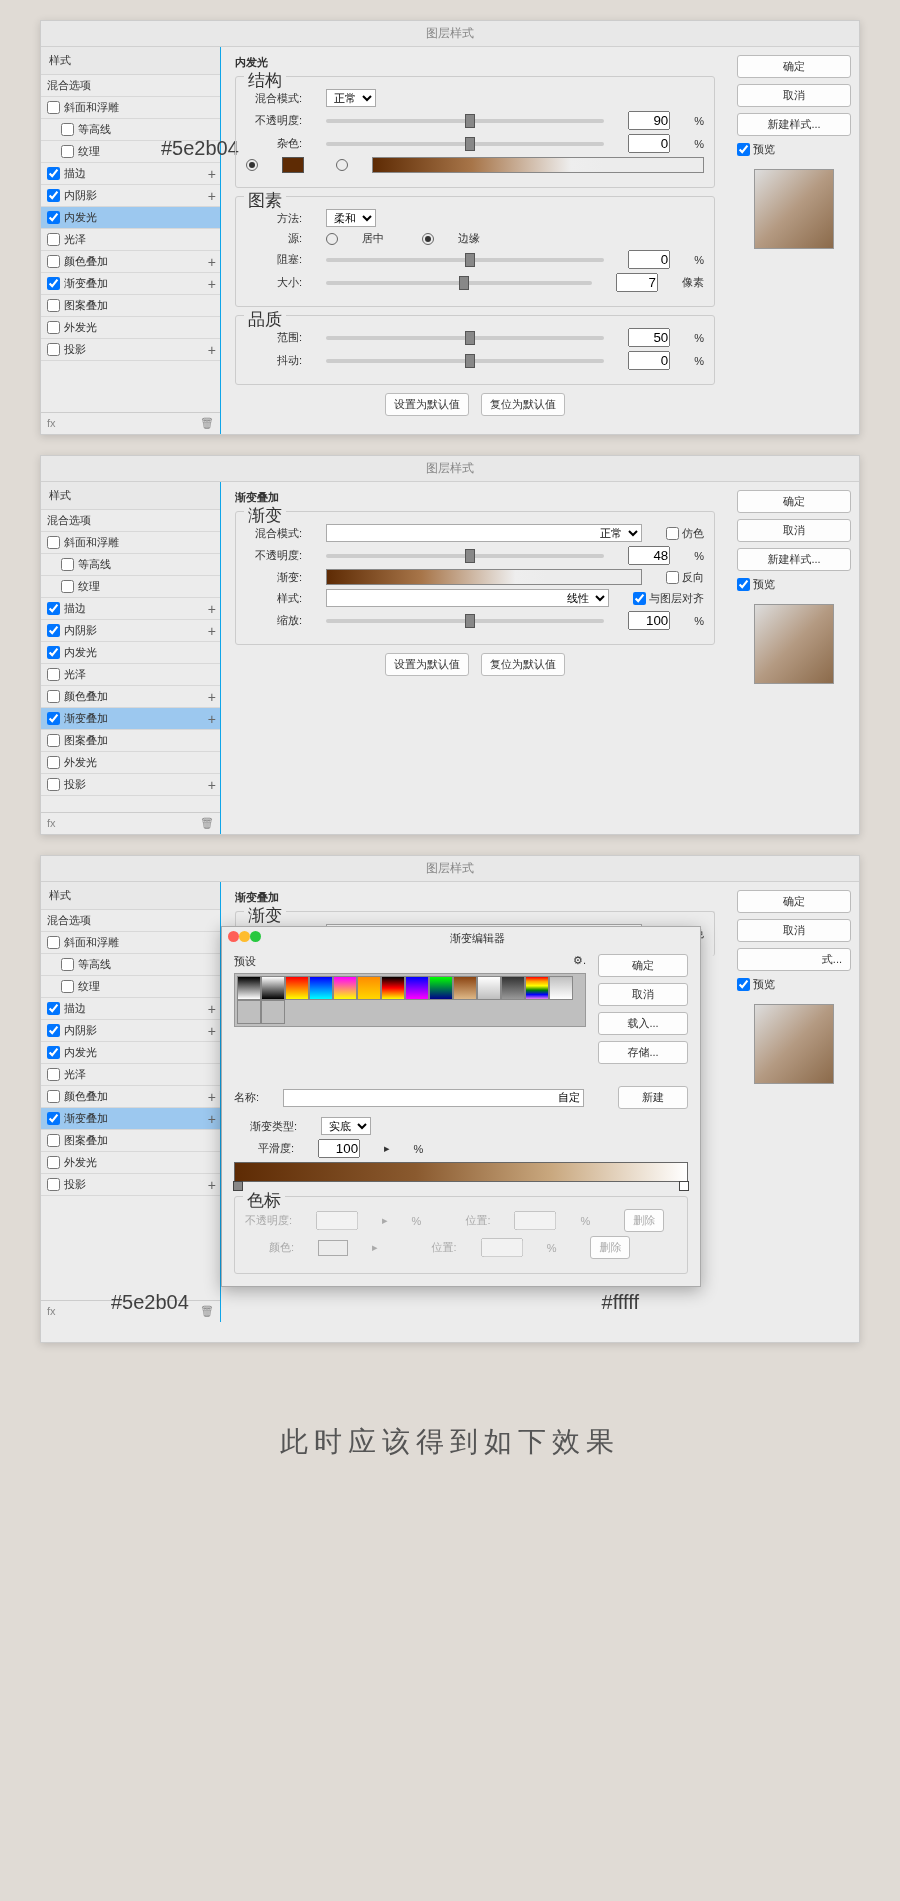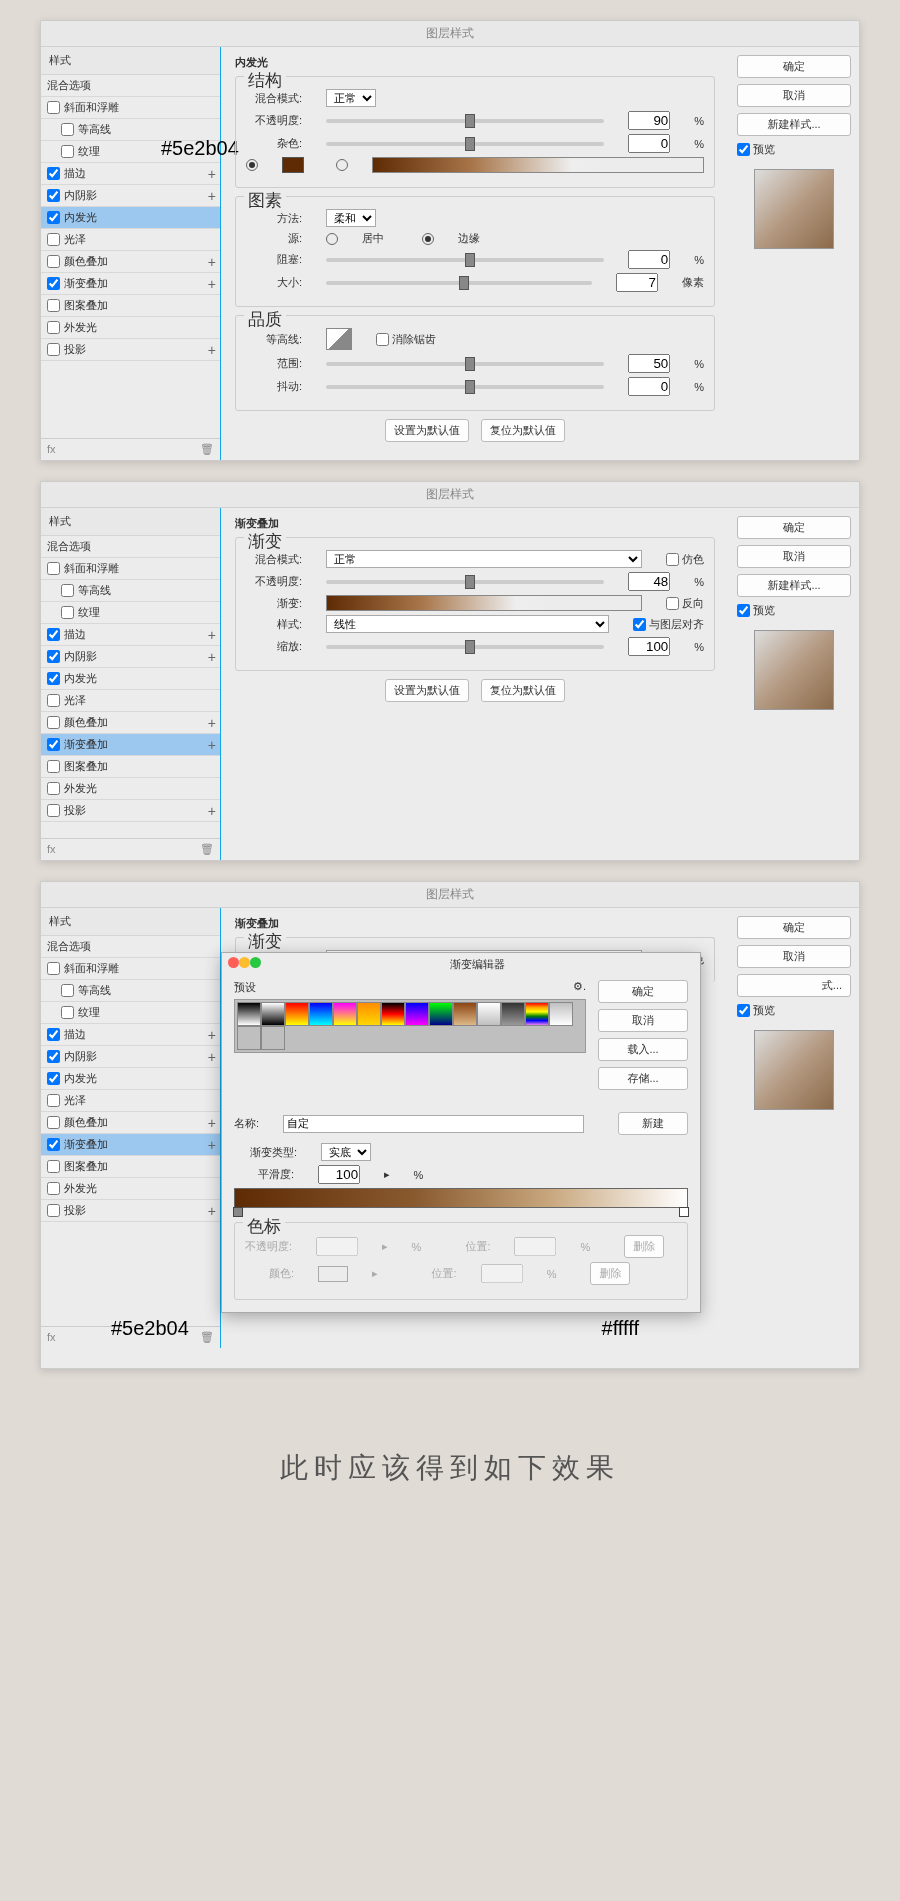--- a/index.html
+++ b/index.html
@@ -16,27 +16,27 @@
 .indent { padding-left: 20px; }
 .left-foot { margin-top: auto; padding: 4px 6px; border-top: 1px solid #ccc; color: #888; display: flex; justify-content: space-between; }
 .mid-col { flex: 1; padding: 8px 14px; position: relative; }
 .right-col { width: 130px; padding: 8px; }
 .btn { background: #fdfdfd; border: 1px solid #bbb; border-radius: 3px; padding: 3px 8px; text-align: center; margin-bottom: 6px; cursor: pointer; font-size: 11px; }
 .preview-box { width: 80px; height: 80px; margin: 12px auto; border: 1px solid #999; background: linear-gradient(135deg,#ddd,#b49a82,#8b6a4a); }
 .grp { border: 1px solid #ccc; border-radius: 3px; padding: 8px 10px 10px; margin-bottom: 8px; position: relative; }
 .grp-label { position: absolute; top: -8px; left: 8px; background: #ececec; padding: 0 4px; font-size: 17px; }
 .row { display: flex; align-items: center; margin: 4px 0; gap: 24px; font-size: 11px; }
 .row-label { width: 56px; text-align: right; }
-select, input[type=text] { border: 1px solid #aaa; background: #fff; font-size: 11px; padding: 1px 3px; height: 18px; }
+select, input[type=text] { border: 1px solid #aaa; background: #fff; font-size: 11px; padding: 1px 3px; height: 18px; text-align: right; }
 .num { width: 42px; text-align: right; }
 .slider { flex: 1; height: 4px; background: #ccc; border-radius: 2px; position: relative; }
 .slider::after { content:''; position:absolute; width:8px; height:12px; background:#888; border:1px solid #555; top:-5px; left:50%; }
 .chk { display: flex; align-items: center; gap: 3px; }
 .grad-swatch { height: 16px; border: 1px solid #888; background: linear-gradient(90deg,#5e2b04,#a77549,#eee 60%,transparent 70%); }
-.annot { position:absolute; color:#000000; font-size:20px; font-weight:400; pointer-events:none; }
+.annot { position:absolute; color:#404040; font-size:20px; font-weight:400; pointer-events:none; }
 .radio { width:12px; height:12px; border:1px solid #666; border-radius:50%; display:inline-block; }
 .radio.on::after{content:'';display:block;width:6px;height:6px;background:#333;border-radius:50%;margin:2px;}
 .sub-dialog { position: absolute; background: #ececec; border: 1px solid #aaa; box-shadow: 0 4px 16px rgba(0,0,0,0.3); }
 .traffic { display:flex; padding:4px 6px; }
 .traffic span{width:11px;height:11px;border-radius:50%;}
 .swatches { display:flex; flex-wrap:wrap; border:1px solid #999; background:#bfbfbf; padding:2px; margin:4px 0 10px; }
 .swatches div{width:24px;height:24px;border:1px solid #888;margin:0;}
 .final-text { text-align:center; font-size:28px; color:#555; letter-spacing:6px; padding:60px 0 40px; }
 .angle-dial { width:24px; height:24px; border:1px solid #888; border-radius:50%; display:inline-block; position:relative; }
 .angle-dial::after{content:'';position:absolute;width:1px;height:10px;background:#333;left:50%;top:2px;transform-origin:bottom;transform:rotate(45deg);}
@@ -163,28 +163,20 @@
           </div>
         <div class="row">
             <span class="row-label">大小:</span>
             <div class="slider"></div>
             <input class="num" value="7" style="">
             <span>像素</span>
           </div>
       </div>
       <div class="grp">
         <span class="grp-label">品质</span>
-        <div class="row">
-            <span class="row-label">等高线:</span>
-            <span style="width:26px;height:22px;border:1px solid #888;background:linear-gradient(135deg,#fff 50%,#888 50%);display:inline-block"></span>
-            <span class="chk">
-              <input type="checkbox" style="">
-              <span>消除锯齿</span>
-            </span>
-          </div>
         <div class="row">
             <span class="row-label">范围:</span>
             <div class="slider"></div>
             <input class="num" value="50" style="">
             <span>%</span>
           </div>
         <div class="row">
             <span class="row-label">抖动:</span>
             <div class="slider"></div>
             <input class="num" value="0" style="">

